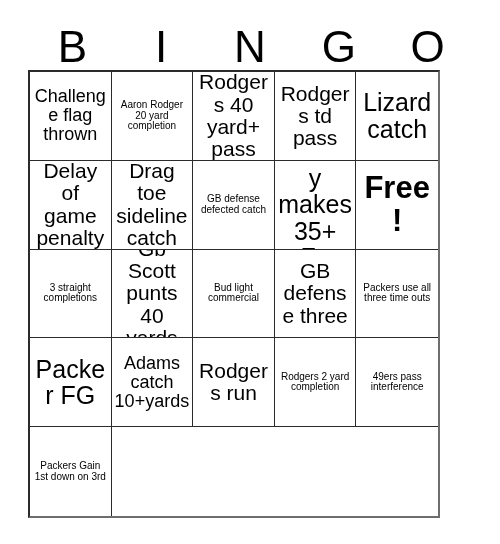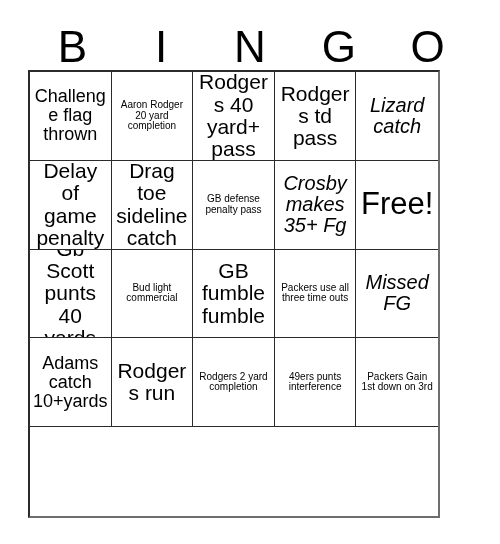--- a/index.html
+++ b/index.html
@@ -80,22 +80,22 @@
 
   .cell-text {
     display: block;
     width: 100%;
     line-height: 1.06;
     word-wrap: break-word;
   }
   .fs-s  .cell-text { font-size: 10px; }
   .fs-m  .cell-text { font-size: 18px; }
   .fs-l  .cell-text { font-size: 21px; }
-  .fs-xl .cell-text { font-size: 20px; font-style: italic; }
-  .fs-free .cell-text { font-size: 31px; }
+  .fs-xl .cell-text { font-size: 25px; }
+  .fs-free .cell-text { font-size: 31px; font-weight: bold; }
 </style>
 </head>
 <body>
 
 <div id="bingo-card">
 
   <div id="bingo-header">
     <div class="header-letter">B</div>
     <div class="header-letter">I</div>
     <div class="header-letter">N</div>
@@ -121,56 +121,59 @@
     <div class="bingo-cell fs-xl">
         <span class="cell-text">Lizard catch</span>
       </div>
     <div class="bingo-cell fs-l">
         <span class="cell-text">Delay of game penalty</span>
       </div>
     <div class="bingo-cell fs-l">
         <span class="cell-text">Drag toe sideline catch</span>
       </div>
     <div class="bingo-cell fs-s">
-        <span class="cell-text">GB defense penalty pass</span>
+        <span class="cell-text">GB defense defected catch</span>
       </div>
 
     <div class="bingo-cell fs-xl">
         <span class="cell-text">Crosby makes 35+ Fg</span>
       </div>
     <div class="bingo-cell fs-free">
         <span class="cell-text">Free!</span>
+      </div>
+    <div class="bingo-cell fs-s">
+        <span class="cell-text">3 straight completions</span>
       </div>
 
     <div class="bingo-cell fs-l">
         <span class="cell-text">Gb Scott punts 40 yards</span>
       </div>
     <div class="bingo-cell fs-s">
         <span class="cell-text">Bud light commercial</span>
       </div>
     <div class="bingo-cell fs-l">
-        <span class="cell-text">GB fumble fumble</span>
+        <span class="cell-text">GB defense three</span>
       </div>
     <div class="bingo-cell fs-s">
         <span class="cell-text">Packers use all three time outs</span>
       </div>
     <div class="bingo-cell fs-xl">
-        <span class="cell-text">Missed FG</span>
+        <span class="cell-text">Packer FG</span>
       </div>
 
     <div class="bingo-cell fs-m">
         <span class="cell-text">Adams catch 10+yards</span>
       </div>
     <div class="bingo-cell fs-l">
         <span class="cell-text">Rodgers run</span>
       </div>
     <div class="bingo-cell fs-s">
         <span class="cell-text">Rodgers 2 yard completion</span>
       </div>
     <div class="bingo-cell fs-s">
-        <span class="cell-text">49ers punts interference</span>
+        <span class="cell-text">49ers pass interference</span>
       </div>
     <div class="bingo-cell fs-s">
         <span class="cell-text">Packers Gain 1st down on 3rd</span>
       </div>
 
   </div>
 </div>
 
 </body></html>

